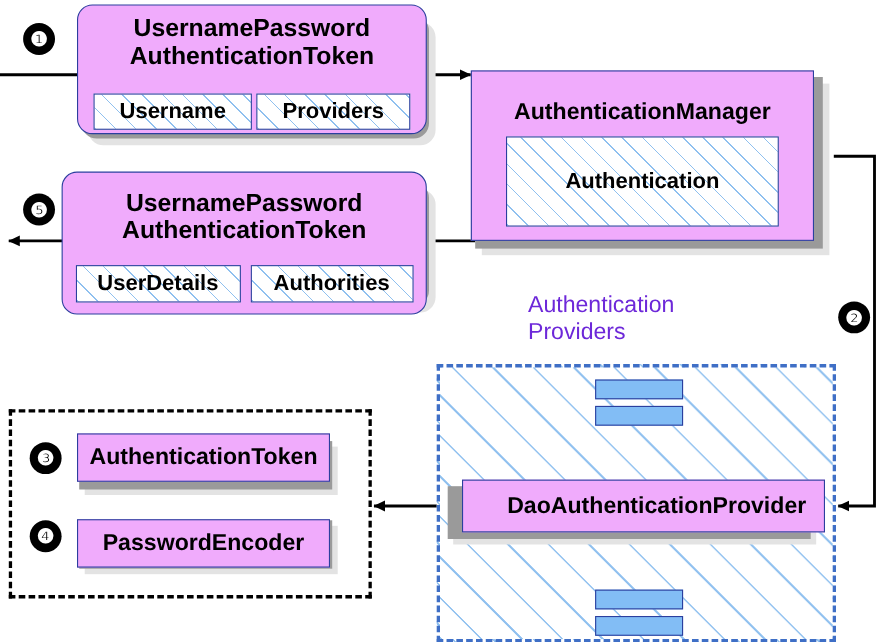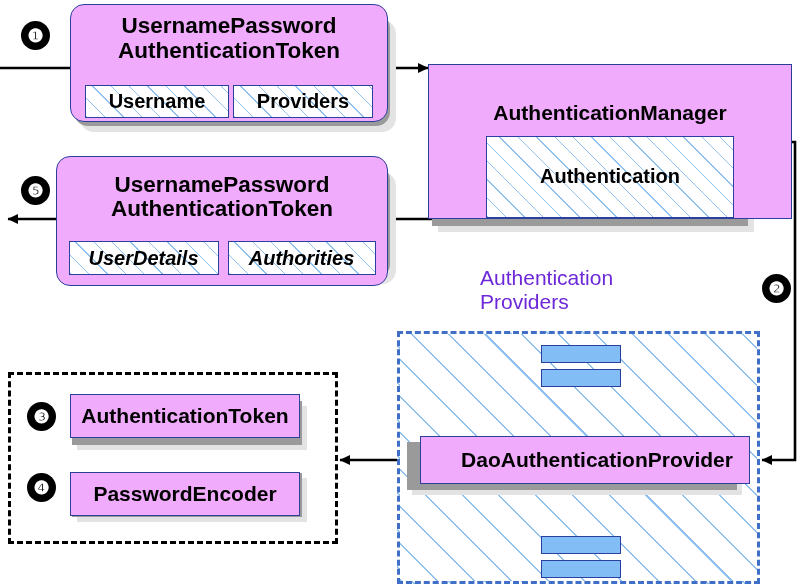--- a/index.html
+++ b/index.html
@@ -148,32 +148,32 @@
   </div>
 
   <div class="abs badge" style="left:22px;top:22px;">❶</div>
 
   <div class="abs shadow-light shadow-rounded" style="left:80px;top:172px;width:316px;height:112px;"></div>
   <div class="abs shadow-dark shadow-rounded" style="left:74px;top:166px;width:316px;height:112px;"></div>
 
   <div class="abs card rounded" style="left:56px;top:156px;width:332px;height:130px;padding-top:6px;">
     <div class="t28">UsernamePassword</div>
     <div class="t28">AuthenticationToken</div>
-    <div style="display:flex;gap:9px;margin-top:20px;font-style:italic;">
+    <div style="display:flex;gap:9px;margin-top:20px;">
       <div class="inner-box hatch-white t22" style="width:150px;height:34px;">UserDetails</div>
       <div class="inner-box hatch-white t22" style="width:148px;height:34px;">Authorities</div>
     </div>
   </div>
 
   <div class="abs badge" style="left:22px;top:177px;">❺</div>
 
   <div class="abs shadow-light" style="left:438px;top:76px;width:316px;height:156px;"></div>
   <div class="abs shadow-dark" style="left:432px;top:70px;width:316px;height:156px;"></div>
 
-  <div class="abs card" style="left:428px;top:64px;width:364px;height:155px;justify-content:flex-end;padding-top:14px;">
+  <div class="abs card" style="left:428px;top:64px;width:312px;height:155px;justify-content:center;padding-top:14px;">
     <div class="t24">AuthenticationManager</div>
     <div class="inner-box hatch-white t22" style="width:248px;height:82px;margin-top:11px;">Authentication</div>
   </div>
 
   <div class="abs plain-title t24" style="left:480px;top:266px;width:205px;">
     <div>Authentication</div>
     <div>Providers</div>
   </div>
 
   <div class="abs badge" style="left:763px;top:275px;">❷</div>

